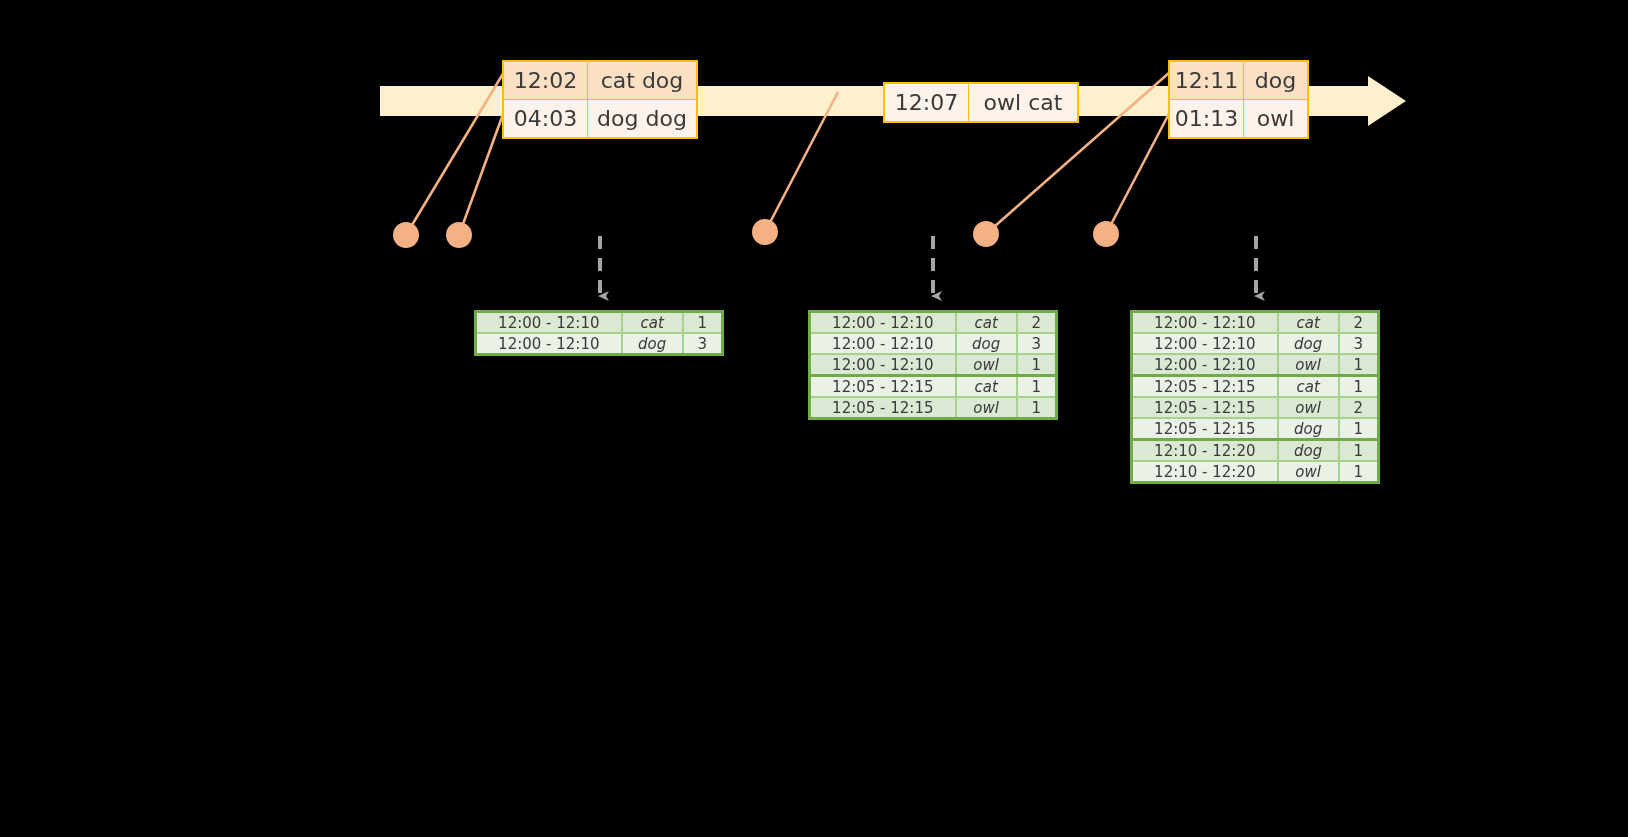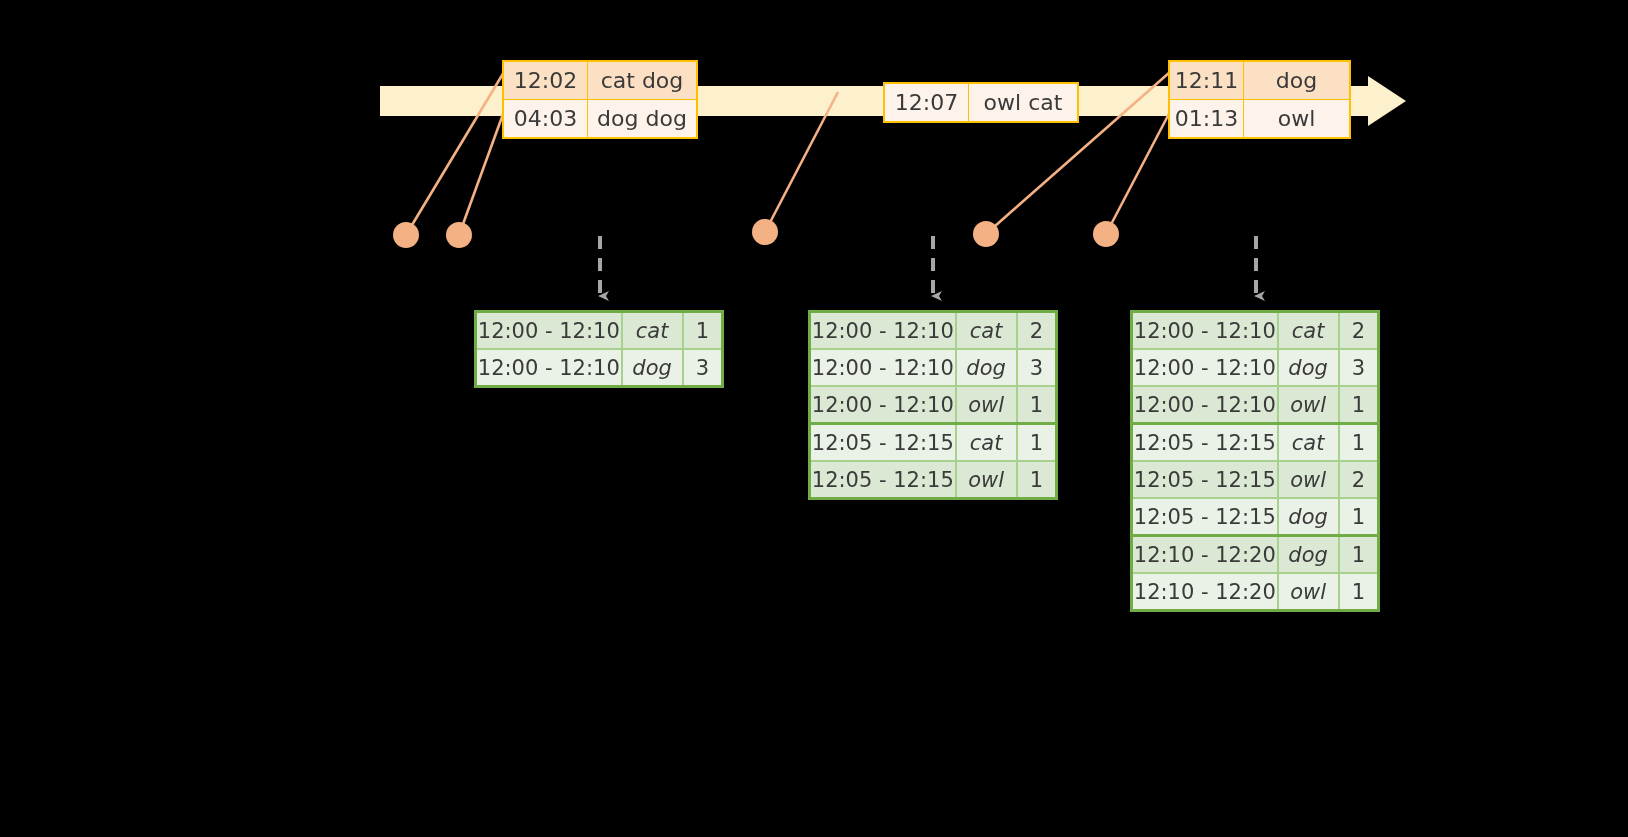--- a/index.html
+++ b/index.html
@@ -70,21 +70,21 @@
   }
   .ev-words {
     flex: 1;
     text-align: right;
   }
   
   #event-box-1 { left: 502px; top: 60px; width: 196px; }
   #event-box-1 .ev-words { width: 112px; }
   #event-box-2 { left: 836px; top: 82px; width: 196px; margin-left: 47px; }
   #event-box-2 .ev-words { width: 112px; }
-  #event-box-3 { left: 1168px; top: 60px; width: 183px; }
+  #event-box-3 { left: 1168px; top: 60px; width: 141px; }
   #event-box-3 .ev-time { width: 74px; }
   #event-box-3 .ev-words { width: 100px; }
 
   
   #connectors {
     position: absolute;
     left: 0; top: 0;
     width: 1628px;
     height: 837px;
     pointer-events: none;
@@ -101,23 +101,23 @@
     align-items: stretch;
   }
   .rt-row.sep-top { border-top: 3px solid #70ad47; }
   .rt-row.plain-top { border-top: 2px solid #a9d18e; }
   .rt-row.shade-dark .rt-cell { background: #dbe8d3; }
   .rt-row.shade-light .rt-cell { background: #eaf1e6; }
   .rt-cell {
     display: flex;
     align-items: center;
     justify-content: center;
-    font-size: 21px;
+    font-size: 15px;
     color: #3a3a3a;
-    height: 35px;
+    height: 19px;
     box-sizing: border-box;
   }
   .rt-window { width: 148px; border-right: 2px solid #a9d18e; }
   .rt-key    { width: 62px;  border-right: 2px solid #a9d18e; font-style: italic; }
   .rt-count  { width: 38px; }
 
   #result-table-1 { left: 474px; top: 310px; width: 250px; }
   #result-table-2 { left: 808px; top: 310px; width: 250px; }
   #result-table-3 { left: 1130px; top: 310px; width: 250px; }
 </style>

